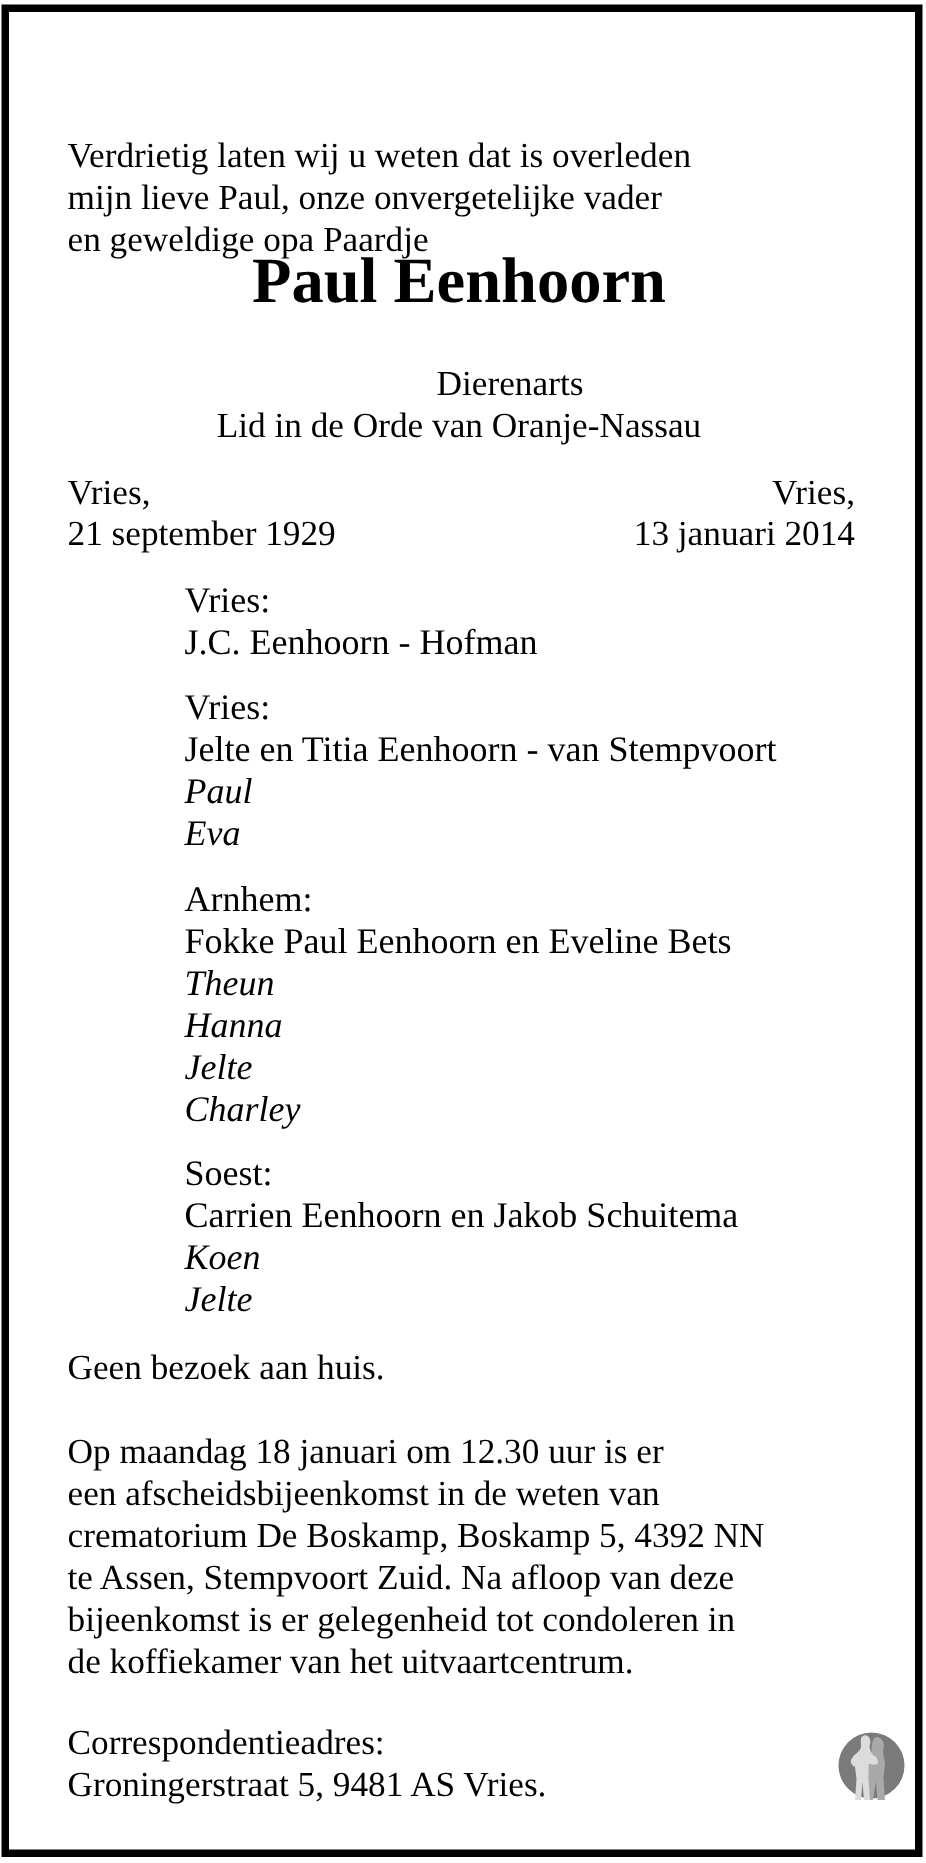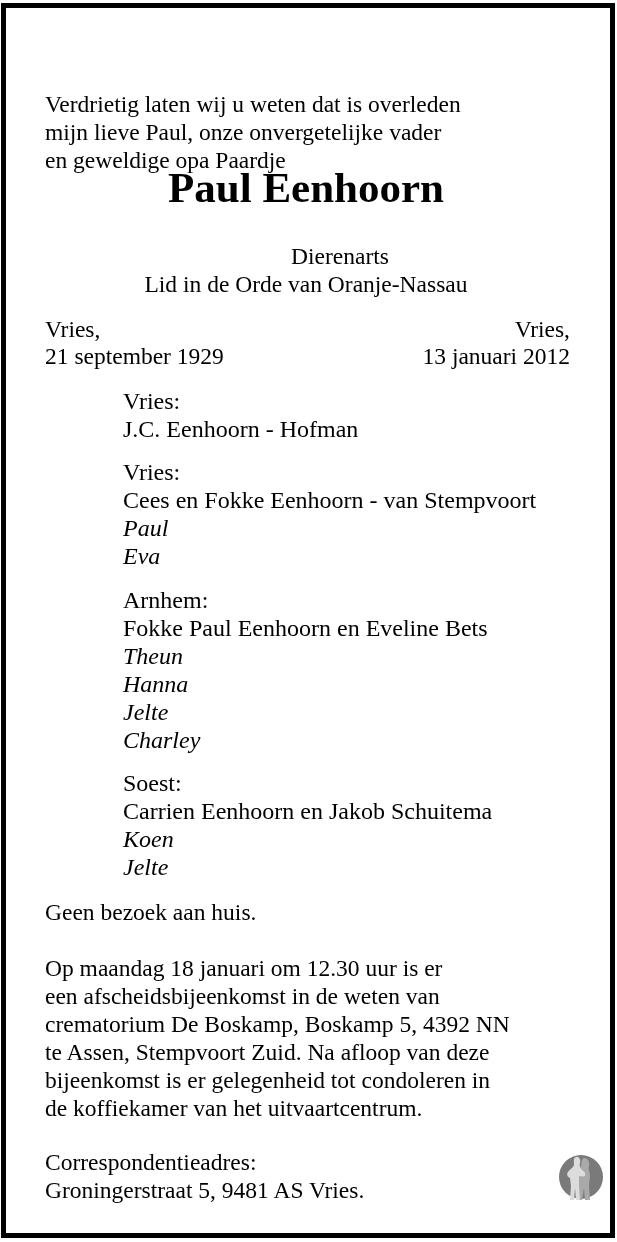--- a/index.html
+++ b/index.html
@@ -36,27 +36,27 @@
   <div class="line intro" style="top:102px;">en geweldige opa Paardje</div>
 
   <div class="title" style="top:168px;">Paul Eenhoorn</div>
 
   <div class="line center" style="top:242px;padding-left:34px;">Dierenarts</div>
   <div class="line center" style="top:270px;">Lid in de Orde van Oranje-Nassau</div>
 
   <div class="line left" style="top:315px;">Vries,</div>
   <div class="line left" style="top:342px;">21 september 1929</div>
   <div class="line right" style="top:315px;">Vries,</div>
-  <div class="line right" style="top:342px;">13 januari 2012</div>
+  <div class="line right" style="top:342px;">13 januari 2014</div>
 
   <div class="line fam" style="top:387px;">Vries:</div>
   <div class="line fam" style="top:415px;">J.C. Eenhoorn - Hofman</div>
 
   <div class="line fam" style="top:458px;">Vries:</div>
-  <div class="line fam" style="top:486px;">Cees en Fokke Eenhoorn - van Stempvoort</div>
+  <div class="line fam" style="top:486px;">Jelte en Titia Eenhoorn - van Stempvoort</div>
   <div class="line fam it" style="top:514px;">Paul</div>
   <div class="line fam it" style="top:542px;">Eva</div>
 
   <div class="line fam" style="top:586px;">Arnhem:</div>
   <div class="line fam" style="top:614px;">Fokke Paul Eenhoorn en Eveline Bets</div>
   <div class="line fam it" style="top:642px;">Theun</div>
   <div class="line fam it" style="top:670px;">Hanna</div>
   <div class="line fam it" style="top:698px;">Jelte</div>
   <div class="line fam it" style="top:726px;">Charley</div>
 

